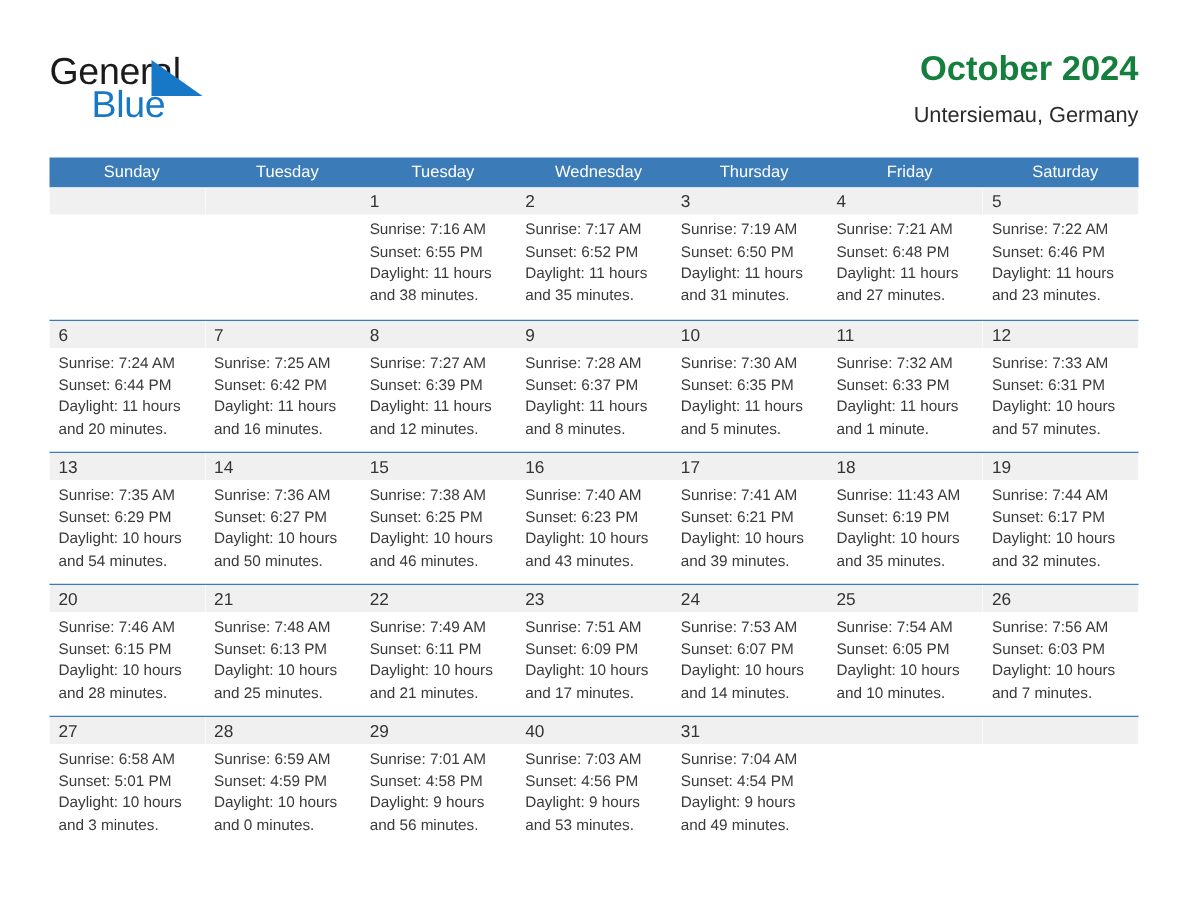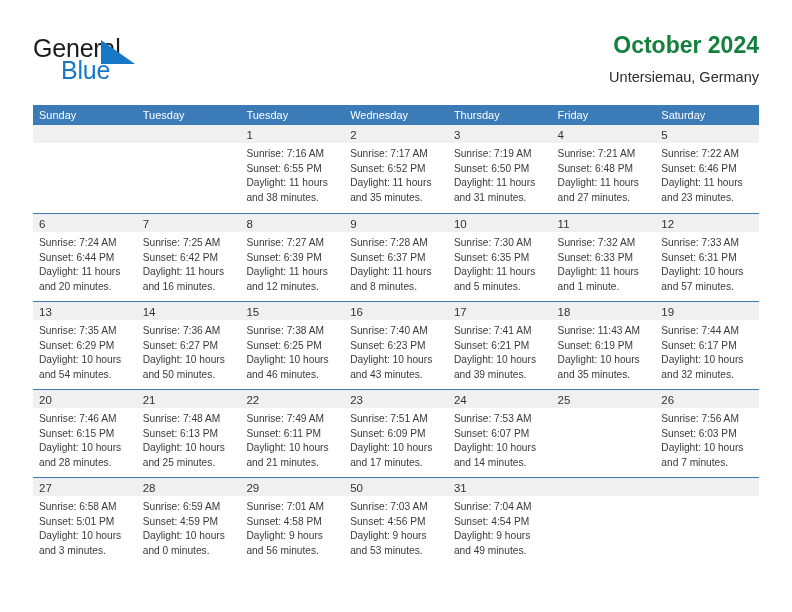--- a/index.html
+++ b/index.html
@@ -96,20 +96,21 @@
     position: absolute;
     left: 33px;
     top: 105px;
     width: 726px;
   }
 
   .weekdays {
     display: flex;
     background: #3b7cb8;
     height: 20px;
+    text-align: center;
   }
   .weekday {
     flex: 1 1 0;
     color: #ffffff;
     font-size: 11px;
     line-height: 20px;
     padding-left: 6px;
     box-sizing: border-box;
     font-family: "Liberation Sans", sans-serif;
     white-space: nowrap;
@@ -402,20 +403,25 @@
           <div class="day">
             <div class="day-num-band"><span class="day-num">24</span></div>
             <div class="day-info">
               <div class="info-line">Sunrise: 7:53 AM</div>
               <div class="info-line">Sunset: 6:07 PM</div>
               <div class="info-line wrap">Daylight: 10 hours and 14 minutes.</div>
             </div>
           </div>
           <div class="day">
             <div class="day-num-band"><span class="day-num">25</span></div>
+            <div class="day-info">
+              <div class="info-line">Sunrise: 7:54 AM</div>
+              <div class="info-line">Sunset: 6:05 PM</div>
+              <div class="info-line wrap">Daylight: 10 hours and 10 minutes.</div>
+            </div>
           </div>
           <div class="day">
             <div class="day-num-band"><span class="day-num">26</span></div>
             <div class="day-info">
               <div class="info-line">Sunrise: 7:56 AM</div>
               <div class="info-line">Sunset: 6:03 PM</div>
               <div class="info-line wrap">Daylight: 10 hours and 7 minutes.</div>
             </div>
           </div>
         </div>
@@ -438,21 +444,21 @@
           </div>
           <div class="day">
             <div class="day-num-band"><span class="day-num">29</span></div>
             <div class="day-info">
               <div class="info-line">Sunrise: 7:01 AM</div>
               <div class="info-line">Sunset: 4:58 PM</div>
               <div class="info-line wrap">Daylight: 9 hours and 56 minutes.</div>
             </div>
           </div>
           <div class="day">
-            <div class="day-num-band"><span class="day-num">50</span></div>
+            <div class="day-num-band"><span class="day-num">40</span></div>
             <div class="day-info">
               <div class="info-line">Sunrise: 7:03 AM</div>
               <div class="info-line">Sunset: 4:56 PM</div>
               <div class="info-line wrap">Daylight: 9 hours and 53 minutes.</div>
             </div>
           </div>
           <div class="day">
             <div class="day-num-band"><span class="day-num">31</span></div>
             <div class="day-info">
               <div class="info-line">Sunrise: 7:04 AM</div>

